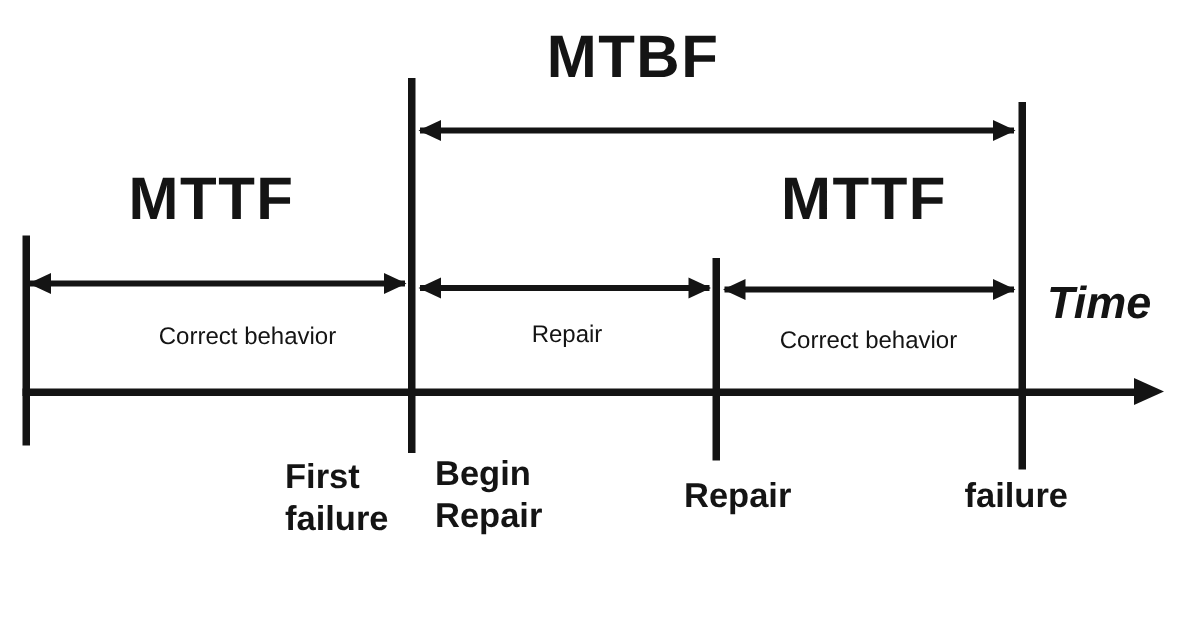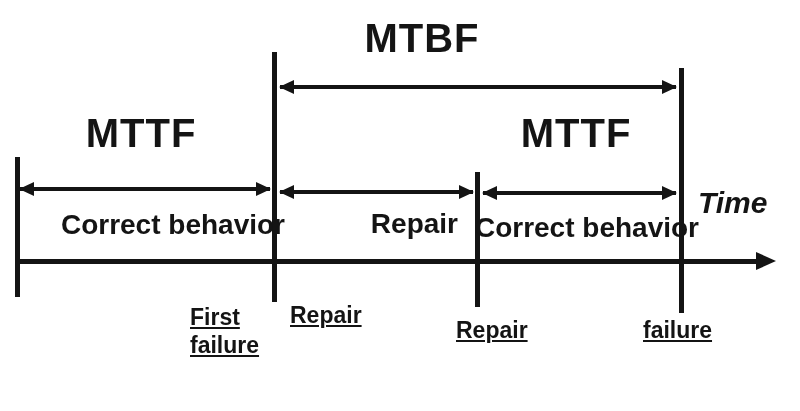--- a/index.html
+++ b/index.html
@@ -83,23 +83,23 @@
     letter-spacing: 1px;
   }
   .metric.label-mtbf       { left: 337px; top: 16px; }
   .metric.label-mttf-left  { left: 56px;  top: 111px; }
   .metric.label-mttr       { left: 293px; top: 113px; }
   .metric.label-mttf-right { left: 491px; top: 111px; }
 
   
   .interval {
     position: absolute;
-    font-size: 28px;
-    font-weight: bold;
-    text-align: right;
+    font-size: 16px;
+    font-weight: normal;
+    text-align: center;
     line-height: 26px;
   }
   .interval.label-correct-left  { left: 45px;  top: 212px; width: 240px; }
   .interval.label-repair        { left: 298px; top: 211px; width: 160px; }
   .interval.label-correct-right { left: 459px; top: 215px; width: 240px; }
 
   
   .time-label {
     position: absolute;
     left: 698px;
@@ -110,21 +110,20 @@
     font-style: italic;
   }
 
   
   .event {
     position: absolute;
     font-size: 23px;
     font-weight: bold;
     line-height: 28px;
     text-align: left;
-    text-decoration: underline;
   }
   .event span { display: block; }
   .event.label-first-failure  { left: 190px; top: 303px; }
   .event.label-begin-repair   { left: 290px; top: 301px; }
   .event.label-end-repair     { left: 456px; top: 316px; }
   .event.label-second-failure { left: 643px; top: 316px; }
 </style>
 </head>
 <body>
 
@@ -151,20 +150,21 @@
   <div class="axis">
     <span class="head-right"></span>
   </div>
   <div class="time-label">Time</div>
 
   <div class="event label-first-failure">
     <span>First</span>
     <span>failure</span>
   </div>
   <div class="event label-begin-repair">
+    <span>Begin</span>
     <span>Repair</span>
   </div>
   <div class="event label-end-repair">
     <span>Repair</span>
   </div>
   <div class="event label-second-failure">
     <span>failure</span>
   </div>
 
 </div>

